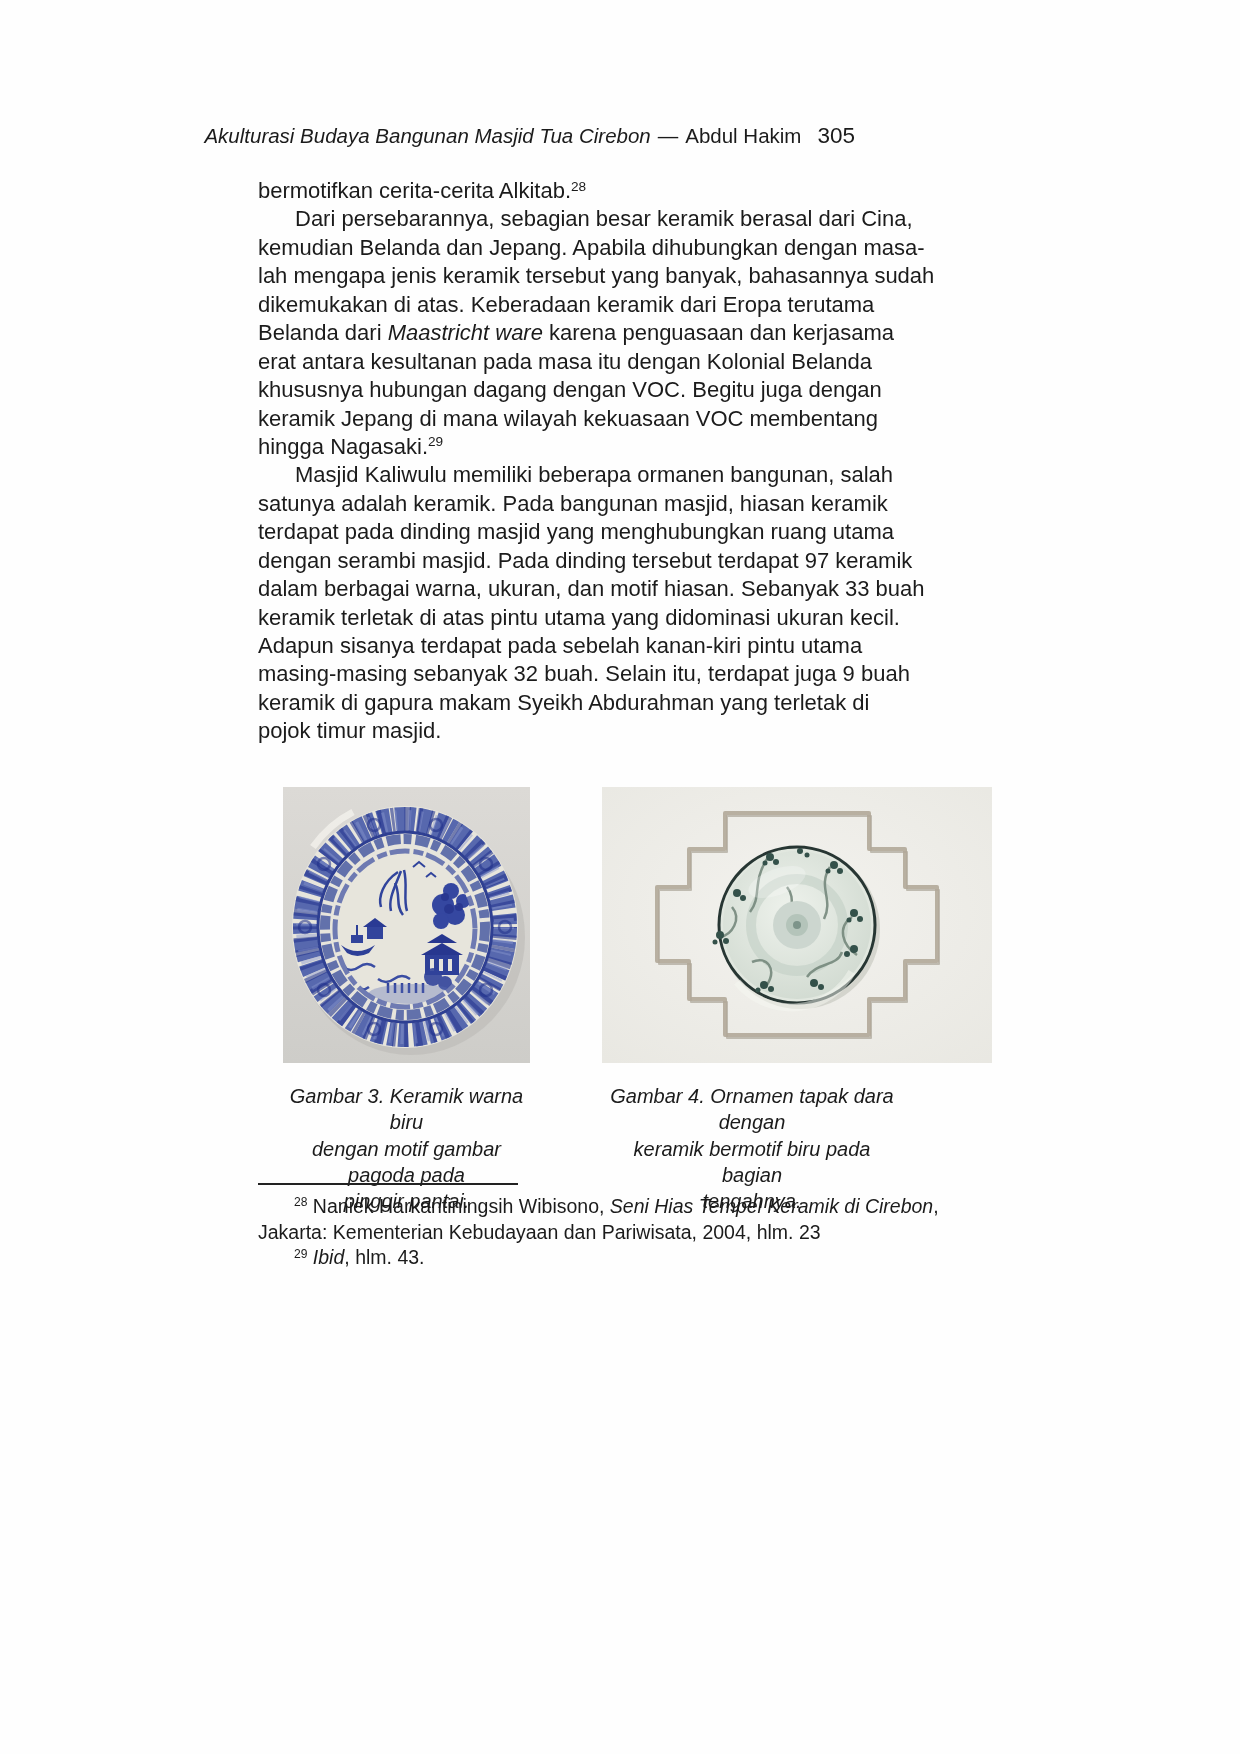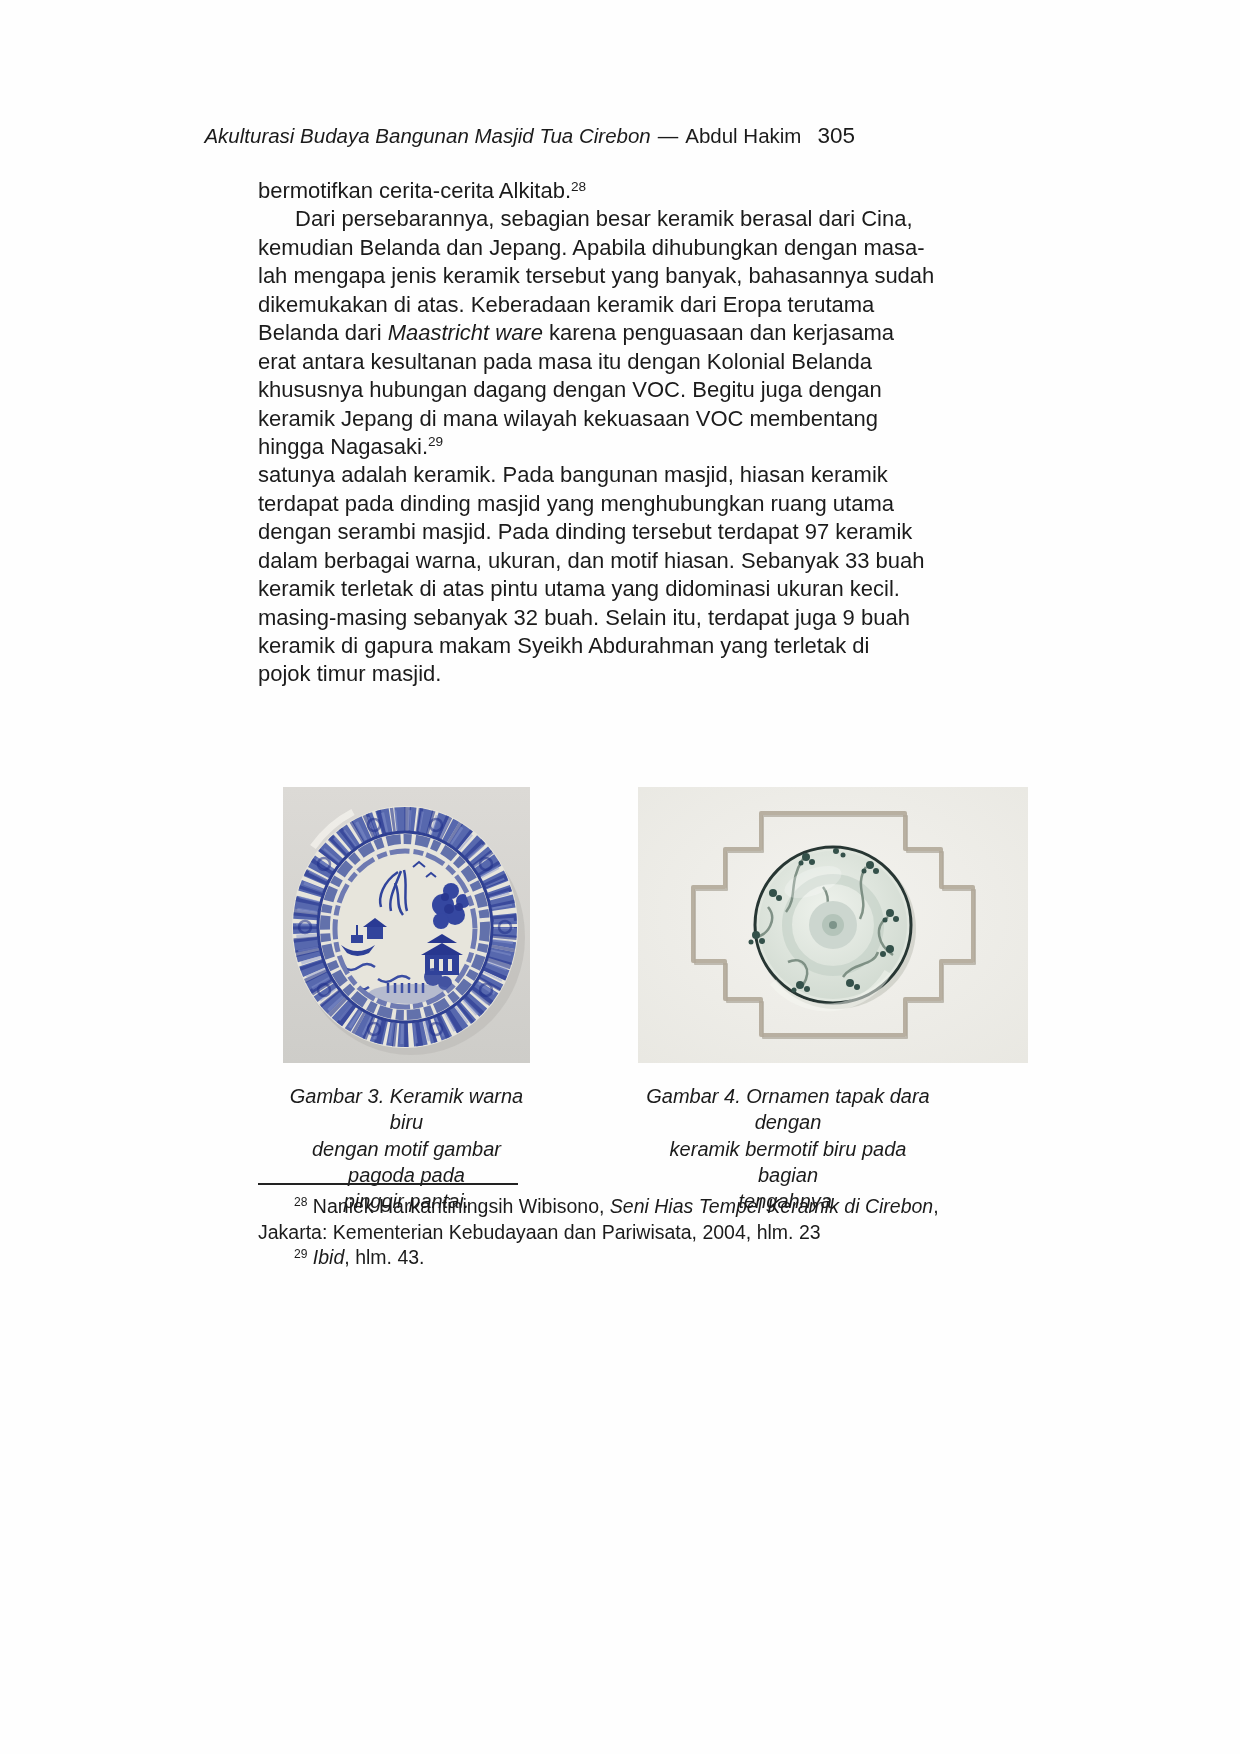--- a/index.html
+++ b/index.html
@@ -27,21 +27,21 @@
   .tline{
     text-align:justify;
     text-align-last:justify;
     height:28.45px;overflow:visible;white-space:nowrap;
   }
   .tline.last{text-align-last:left;white-space:normal;}
   .tline.indent{padding-left:37px;}
   .sup{font-size:0.62em;position:relative;top:-0.55em;line-height:0;}
   .it{font-style:italic;}
   .figures{position:absolute;left:283px;top:787px;width:700px;}
-  .figrow{display:flex;align-items:center;gap:36px;}
+  .figrow{display:flex;align-items:center;}
   .figcol-a{width:247px;}
   .figcol-b{margin-left:28px;width:390px;padding-left:44px;}
   .photo{display:block;}
   .caption{
     margin-top:20px;
     font-style:italic;font-size:20px;line-height:26.3px;text-align:center;
   }
   .caption-b-wrap{width:300px;}
   .footnotes{position:absolute;left:258px;top:1183px;width:597px;}
   .fn-rule{width:260px;border:0;border-top:2px solid #222;margin:0 0 9px 0;}
@@ -66,25 +66,27 @@
         <div class="tline last"><span>bermotifkan cerita-cerita Alkitab.</span><span class="sup">28</span></div>
         <div class="tline indent"><span>Dari persebarannya, sebagian besar keramik berasal dari Cina,</span></div>
         <div class="tline"><span>kemudian Belanda dan Jepang. Apabila dihubungkan dengan masa-</span></div>
         <div class="tline"><span>lah mengapa jenis keramik tersebut yang banyak, bahasannya sudah</span></div>
         <div class="tline"><span>dikemukakan di atas. Keberadaan keramik dari Eropa terutama</span></div>
         <div class="tline"><span>Belanda dari </span><em class="it">Maastricht ware</em><span> karena penguasaan dan kerjasama</span></div>
         <div class="tline"><span>erat antara kesultanan pada masa itu dengan Kolonial Belanda</span></div>
         <div class="tline"><span>khususnya hubungan dagang dengan VOC. Begitu juga dengan</span></div>
         <div class="tline"><span>keramik Jepang di mana wilayah kekuasaan VOC membentang</span></div>
         <div class="tline last"><span>hingga Nagasaki.</span><span class="sup">29</span></div>
+        <div class="tline indent"><span>Masjid Kaliwulu memiliki beberapa ormanen bangunan, salah</span></div>
         <div class="tline"><span>satunya adalah keramik. Pada bangunan masjid, hiasan keramik</span></div>
         <div class="tline"><span>terdapat pada dinding masjid yang menghubungkan ruang utama</span></div>
         <div class="tline"><span>dengan serambi masjid. Pada dinding tersebut terdapat 97 keramik</span></div>
         <div class="tline"><span>dalam berbagai warna, ukuran, dan motif hiasan. Sebanyak 33 buah</span></div>
         <div class="tline"><span>keramik terletak di atas pintu utama yang didominasi ukuran kecil.</span></div>
+        <div class="tline"><span>Adapun sisanya terdapat pada sebelah kanan-kiri pintu utama</span></div>
         <div class="tline"><span>masing-masing sebanyak 32 buah. Selain itu, terdapat juga 9 buah</span></div>
         <div class="tline"><span>keramik di gapura makam Syeikh Abdurahman yang terletak di</span></div>
         <div class="tline last"><span>pojok timur masjid.</span></div>
       </div>
   </div>
 
   <div class="figures">
     <div class="figrow">
       <div class="figcol-a">
         <svg class="photo" width="247" height="276" viewBox="0 0 247 276">

